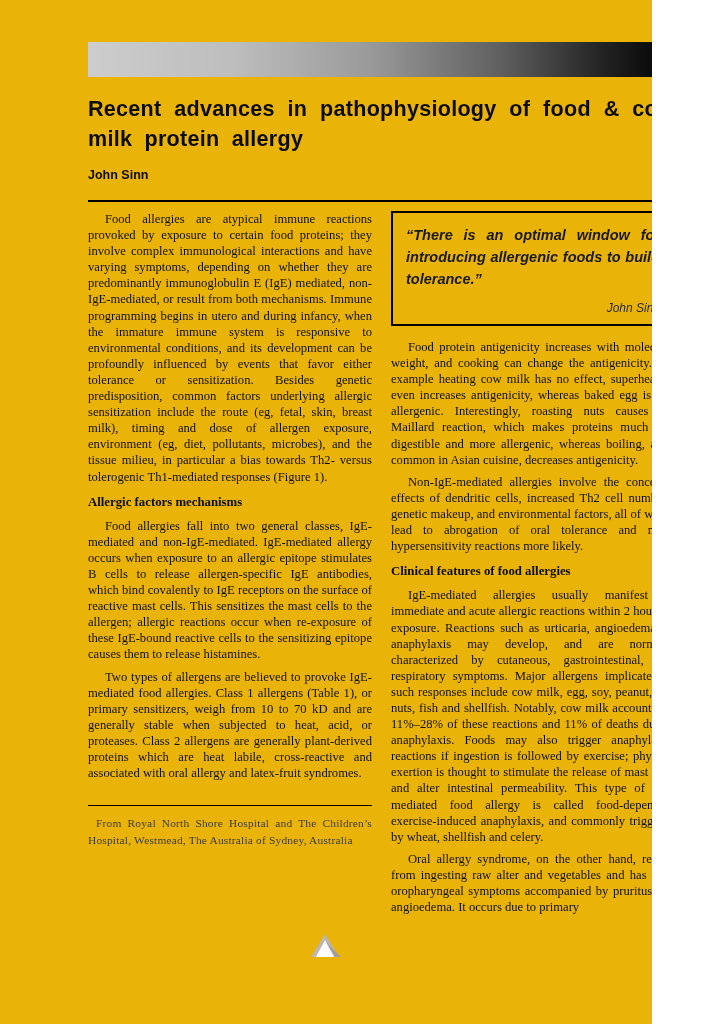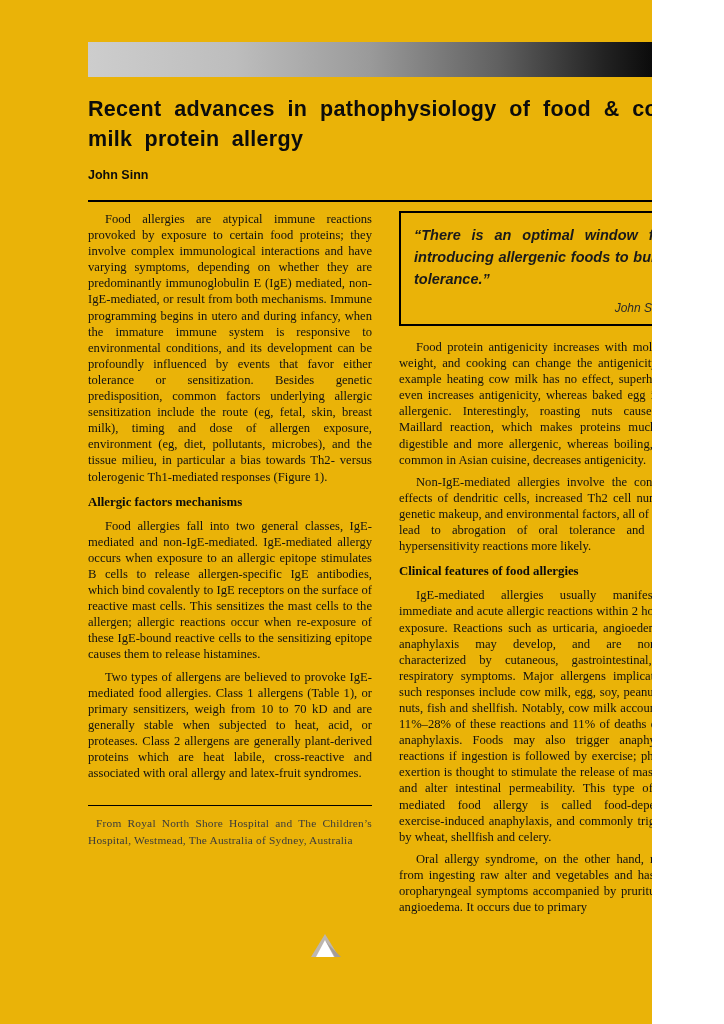--- a/index.html
+++ b/index.html
@@ -26,21 +26,21 @@
     position:absolute;left:88px;top:168px;
     font-family:"Liberation Sans", sans-serif;
     font-weight:bold;font-size:12.5px;color:#0c0c0c;
   }
   .header-rule{
     position:absolute;left:88px;top:200px;width:587px;height:0;
     border:none;border-top:2px solid #000;margin:0;
   }
   .columns{
     position:absolute;left:88px;top:211px;width:588px;
-    display:flex;gap:27px;align-items:flex-start;
+    display:flex;gap:19px;align-items:flex-start;
   }
   .col{
     width:284px;flex:0 0 284px;
     font-size:12.6px;line-height:16.1px;text-align:justify;
   }
   p.body{margin:0 0 6px 0;text-indent:17px;}
   p.body.last{margin-bottom:0;}
   h2.section{
     font-size:12.8px;font-weight:bold;margin:9px 0 8px 0;
     text-align:left;color:#0c0c0c;

